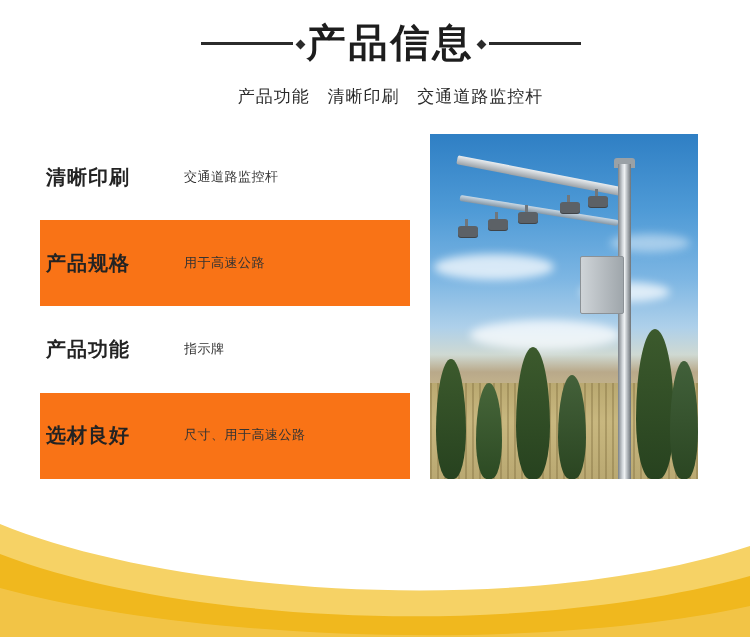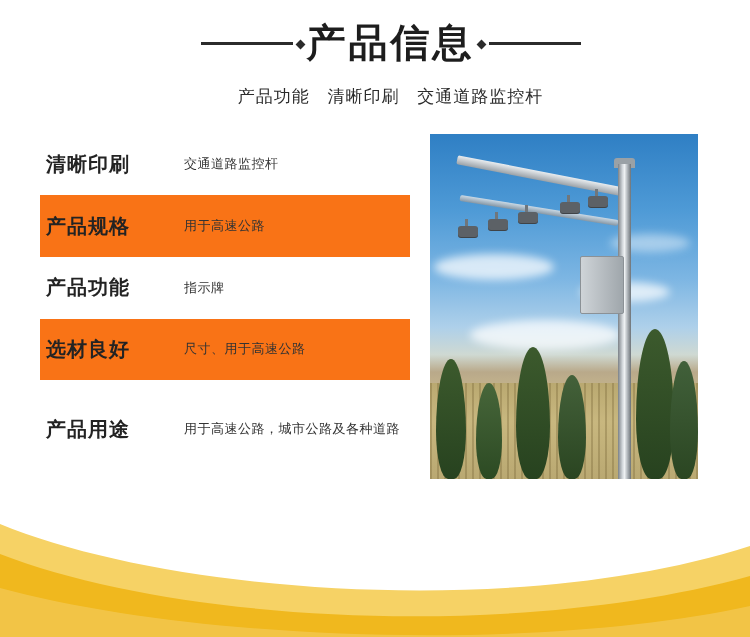--- a/index.html
+++ b/index.html
@@ -265,24 +265,20 @@
       <td class="spec-value">用于高速公路</td>
     </tr>
     <tr>
       <td class="spec-label">产品功能</td>
       <td class="spec-value">指示牌</td>
     </tr>
     <tr class="shaded">
       <td class="spec-label">选材良好</td>
       <td class="spec-value">尺寸、用于高速公路</td>
     </tr>
-    <tr class="tall">
-      <td class="spec-label">产品用途</td>
-      <td class="spec-value">用于高速公路，城市公路及各种道路</td>
-    </tr>
   </tbody>
     </table>
 
   <div class="photo-wrap">
     <div class="photo">
       <div class="cloud c1"></div>
       <div class="cloud c2"></div>
       <div class="cloud c3"></div>
       <div class="cloud c4"></div>
 

